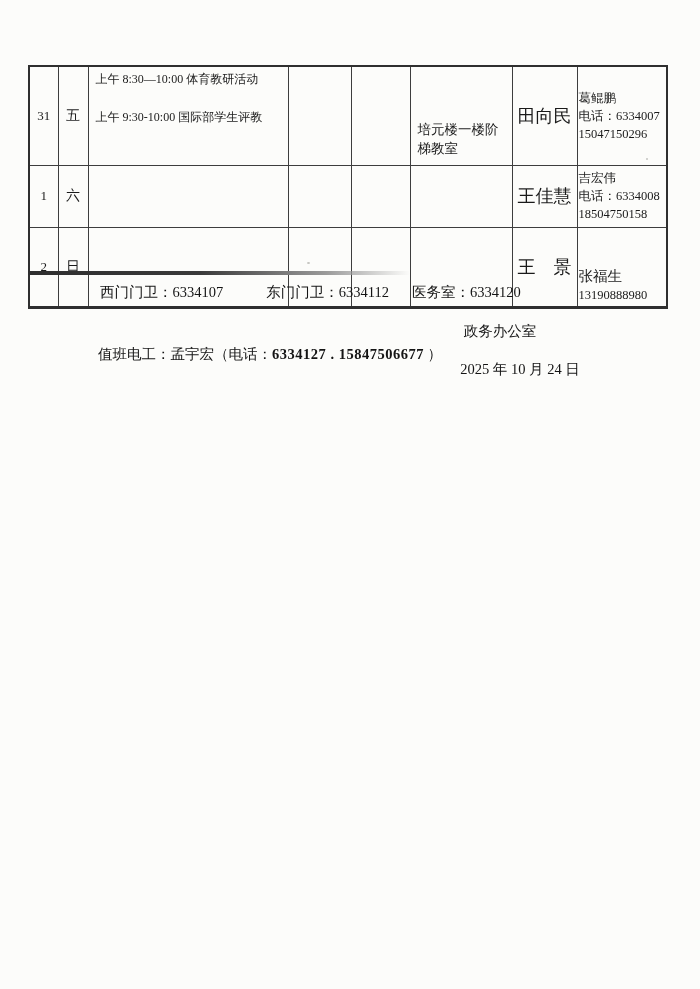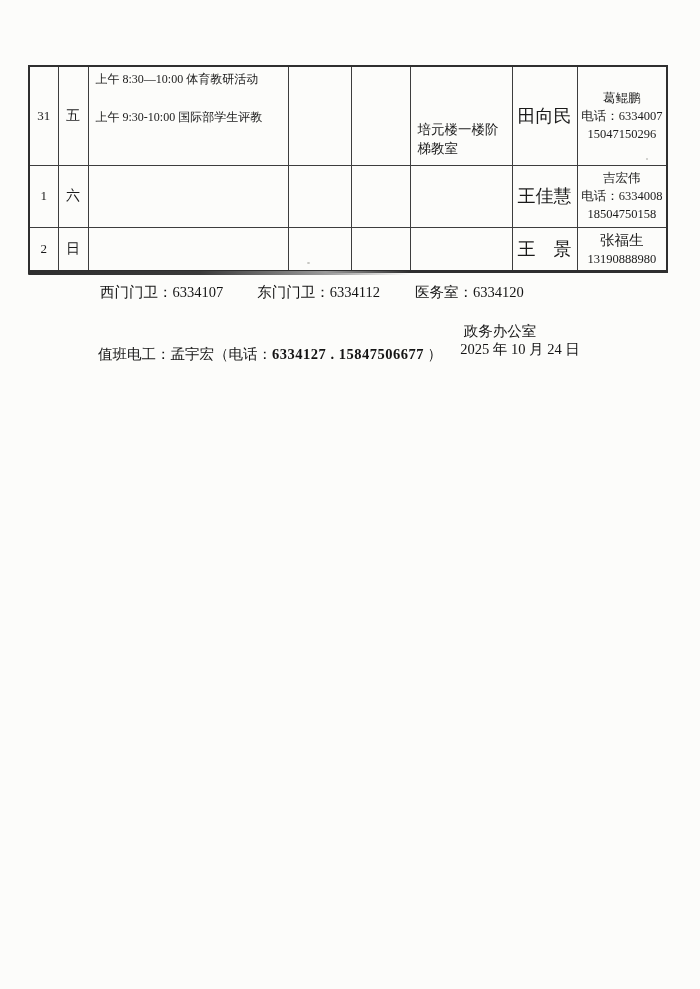--- a/index.html
+++ b/index.html
@@ -34,22 +34,22 @@
   tr.r1 { height: 99px; }
   tr.r2 { height: 62px; }
   tr.r3 { height: 44px; }
 
   td.c-num  { text-align: center; vertical-align: middle; font-size: 13px; }
   td.c-week { text-align: center; vertical-align: middle; font-size: 14px; }
   td.c-act  { vertical-align: top; padding: 3px 4px 3px 7px; font-size: 12px; line-height: 19px; }
   .act-gap  { height: 19px; }
   td.c-loc  { vertical-align: bottom; padding: 2px 4px 7px 7px; font-size: 13.5px; line-height: 19px; }
   td.c-lead { text-align: center; vertical-align: middle; font-size: 18px; }
-  td.c-contact { text-align: center; vertical-align: middle; font-size: 12.5px; line-height: 18px; padding: 2px 1px; }
-  .contact-name-lg { font-size: 14.5px; line-height: 20px; }
+  td.c-contact { vertical-align: middle; font-size: 12.5px; line-height: 18px; padding: 2px 1px; }
+  .contact-name-lg { font-size: 14.5px; line-height: 20px; margin-top: 36px; }
 
   
   .smudge {
     position: absolute;
     left: 28px;
     top: 271px;
     width: 382px;
     height: 4px;
     background: linear-gradient(to right, #2e2e2e 0%, #3a3a3a 45%, #9a9a9a 78%, rgba(200,200,200,0) 100%);
     border-radius: 1px;
@@ -57,22 +57,22 @@
 
   
   .f-gates {
     position: absolute;
     left: 100px;
     top: 283px;
     font-size: 14.5px;
     color: #141414;
     white-space: nowrap;
   }
-  .f-gates .seg1 { margin-right: 34px; }
-  .f-gates .seg2 { margin-right: 35px; }
+  .f-gates .seg1 { margin-right: 43px; }
+  .f-gates .seg2 { margin-right: 23px; }
   .f-electrician {
     position: absolute;
     left: 98px;
     top: 302px;
     font-size: 14.5px;
     color: #141414;
     white-space: nowrap;
     margin-top: 43px;
   }
   .f-electrician b { font-weight: bold; letter-spacing: 0.5px; }
@@ -81,21 +81,21 @@
     left: 380px;
     top: 322px;
     width: 240px;
     text-align: center;
     font-size: 14.5px;
     color: #141414;
   }
   .f-date {
     position: absolute;
     left: 400px;
-    top: 340px;
+    top: 360px;
     width: 240px;
     text-align: center;
     font-size: 14.5px;
     color: #141414;
     white-space: nowrap;
   }
 
   
   .speck { position: absolute; border-radius: 50%; background: #c4c4c0; }
   .speck.s1 { left: 307px; top: 262px; width: 3px; height: 2px; }

